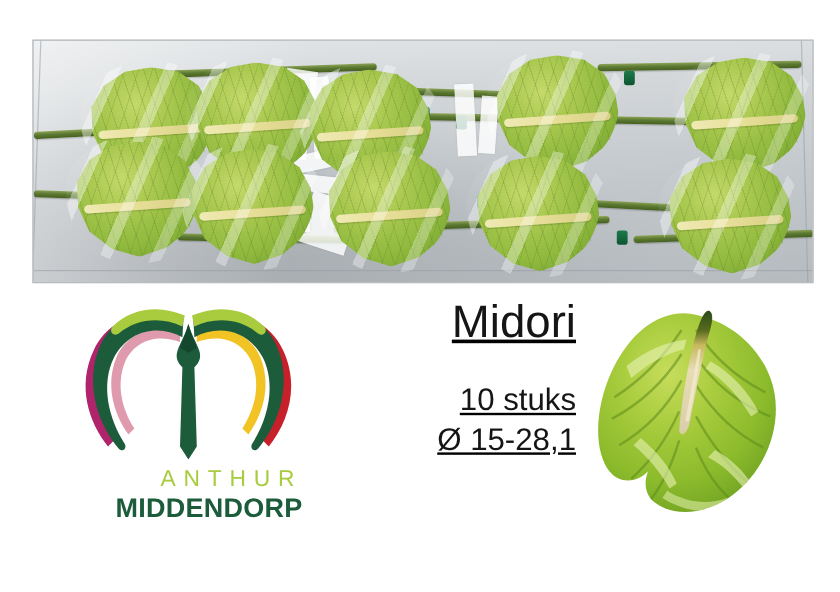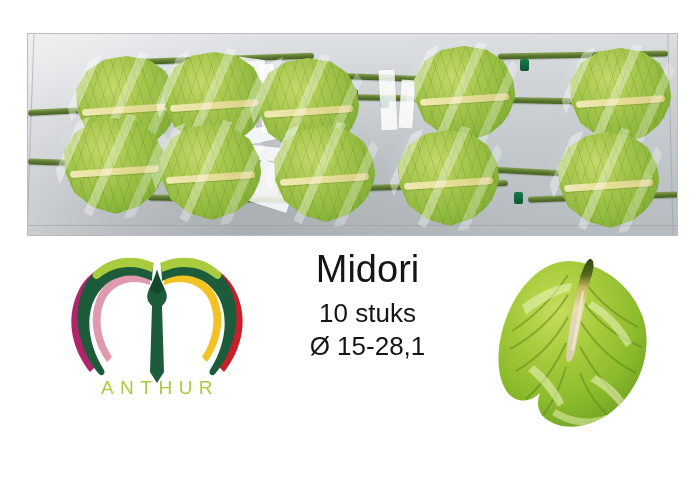--- a/index.html
+++ b/index.html
@@ -79,36 +79,36 @@
   .pk .spadix{
     position:absolute;left:8%;top:52%;width:86%;height:7px;border-radius:4px;
     background:linear-gradient(90deg,#efe9b4,#e8e09a 45%,#d8cf84);
     box-shadow:0 1px 1px rgba(0,0,0,.15);
     transform:rotate(-4deg);
   }
 
   
   .logo{position:absolute;left:62px;top:248px;width:190px;height:186px;}
   .logo svg{display:block;width:100%;height:100%;}
-  .logo-text{position:absolute;left:0;top:130px;width:190px;text-align:center;}
+  .logo-text{position:absolute;left:0;top:142px;width:190px;text-align:right;}
   .logo-anthur{
     font-size:19px;letter-spacing:6.5px;font-weight:400;
     color:#a9cc3f;line-height:1;padding-left:6px;
   }
   .logo-middendorp{
     font-size:22.5px;font-weight:700;letter-spacing:0.2px;
     color:#1c5c3b;line-height:1.15;margin-top:2px;
   }
 
   
   .center-text{
-    position:absolute;left:255px;top:246px;width:225px;text-align:center;
+    position:absolute;left:255px;top:246px;width:225px;text-align:right;text-decoration:underline;
   }
   .title-line{font-size:38px;line-height:47px;font-weight:400;color:#151515;}
-  .sub-block{margin-top:4px;}
+  .sub-block{margin-top:24px;}
   .sub-line{font-size:26px;line-height:33px;font-weight:400;color:#151515;}
 
   
   .flower{position:absolute;left:496px;top:247px;width:156px;height:190px;}
   .flower svg{display:block;width:100%;height:100%;}
 </style>
 </head>
 <body>
 
 <div class="page">
@@ -231,20 +231,21 @@
 
       <path d="M98 15 C118 6, 142 8, 158 24 C162 28, 157 33, 153 30 C138 17, 117 16, 100 24 Z" fill="#a9cc3f"></path>
 
       <path d="M95 22 C92 32, 88 38, 86 44 C84 50, 86 54, 90 58 L88 124 L95 135 L102 124 L100 58
                C104 54, 106 50, 104 44 C102 38, 98 32, 95 22 Z" fill="#1c5c3b"></path>
       <path d="M95 22 C93 30, 90 36, 88 42 L95 46 L102 42 C100 36, 97 30, 95 22 Z" fill="#14472d"></path>
     </svg>
 
     <div class="logo-text">
       <div class="logo-anthur">ANTHUR</div>
+      <div class="logo-middendorp">MIDDENDORP</div>
     </div>
   </div>
 
   <div class="center-text">
     <div class="title-line">Midori</div>
     <div class="sub-block">
       <div class="sub-line">10 stuks</div>
       <div class="sub-line">Ø 15-28,1</div>
     </div>
   </div>

